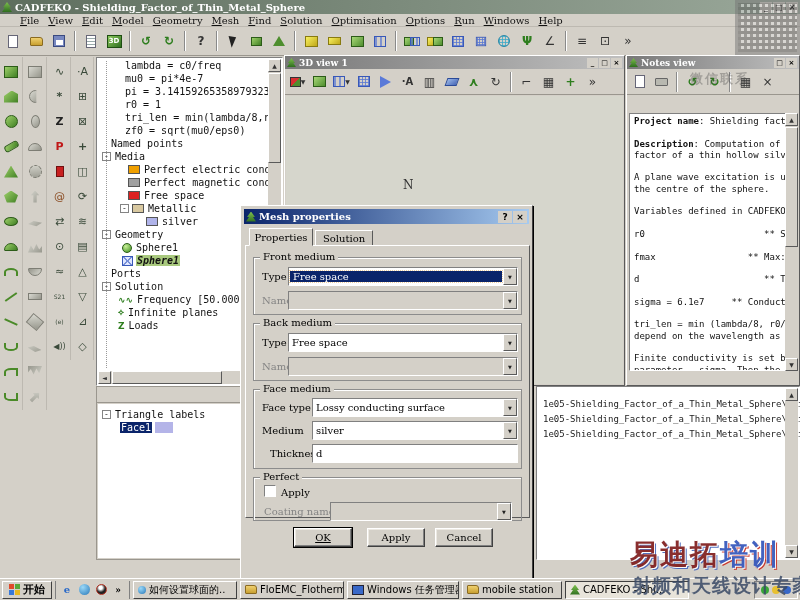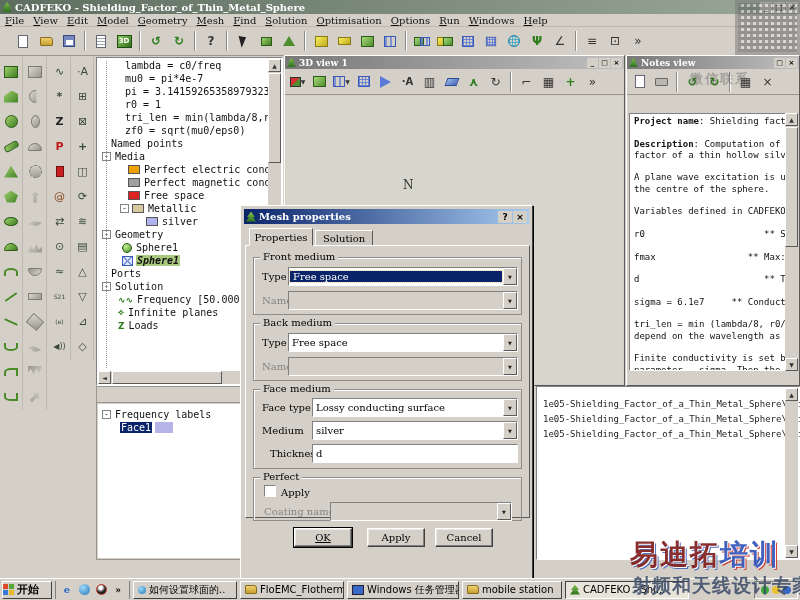--- a/index.html
+++ b/index.html
@@ -4,24 +4,24 @@
 <style>
 *{margin:0;padding:0;box-sizing:border-box}
 html,body{width:800px;height:600px;overflow:hidden}
 body{font-family:"Liberation Sans",sans-serif;background:#d4d0c8}
 .abs{position:absolute}
 .screen{position:relative;width:800px;height:600px;background:#d4d0c8;overflow:hidden}
 
 .mtitle{left:0;top:0;width:800px;height:14px;background:linear-gradient(90deg,#5e6e5e,#9aa89a);display:flex;align-items:center;gap:3px;padding:0 2px;color:#fff;font:bold 10px "DejaVu Serif",serif;white-space:nowrap}
 .applogo{width:10px;height:10px;background:linear-gradient(180deg,#7ec04e,#2e6e1e);clip-path:polygon(50% 0,90% 55%,70% 55%,100% 100%,0 100%,30% 55%,10% 55%)}
 .wbtn{width:12px;height:11px;background:#d4d0c8;color:#000;font:bold 8px "DejaVu Sans",sans-serif;display:flex;align-items:center;justify-content:center}
-.menubar{left:0;top:14px;width:800px;height:13px;display:flex;gap:9px;align-items:center;padding:0 5px;font:10px "DejaVu Serif",serif;color:#111;background:#d4d0c8;border-bottom:1px solid #bdb9b1}
+.menubar{left:0;top:14px;width:800px;height:13px;display:flex;gap:9px;align-items:center;padding:0 20px;font:10px "DejaVu Serif",serif;color:#111;background:#d4d0c8;border-bottom:1px solid #bdb9b1}
 .mitem{display:inline-block}
 .mitem::first-letter{text-decoration:underline}
-.toolbar{left:0;top:27px;width:800px;height:29px;display:flex;align-items:center;gap:1px;padding:0 12px;background:#d4d0c8;border-bottom:1px solid #9a968e}
+.toolbar{left:0;top:27px;width:800px;height:29px;display:flex;align-items:center;gap:1px;padding:0 2px;background:#d4d0c8;border-bottom:1px solid #9a968e}
 .tb{width:22px;height:22px;display:flex;align-items:center;justify-content:center;font:12px "DejaVu Sans",sans-serif;color:#333}
 .sep{width:2px;height:20px;border-left:1px solid #8a8a8a;border-right:1px solid #fff;margin:0 3px}
 
 .page{width:10px;height:13px;background:#fff;border:1px solid #667}
 .folder{width:13px;height:9px;background:linear-gradient(180deg,#f0d070,#c8a030);border:1px solid #8a6a20;border-radius:1px 3px 1px 1px}
 .disk{width:12px;height:12px;background:#7888c0;border:1px solid #3a4a80;position:relative}
 .disk::after{content:"";position:absolute;left:2px;bottom:1px;width:7px;height:5px;background:#fff}
 .doc{width:10px;height:13px;background:repeating-linear-gradient(0deg,#fff 0 2px,#9aa 2px 3px);border:1px solid #667}
 .g3d{width:15px;height:13px;background:linear-gradient(135deg,#8cc85c,#2e6e1e);border:1px solid #1e4e12;color:#fff;font:bold 7px "DejaVu Sans",sans-serif;display:flex;align-items:center;justify-content:center}
 .grn{color:#2e7e1e;font-weight:bold}
@@ -122,21 +122,21 @@
 .combo .val{flex:1;padding:0 3px;white-space:nowrap;overflow:hidden}
 .combo.sel .val{background:#0a246a;color:#fff;margin:1px;outline:1px dotted #f0d0a0}
 .combo.dis{background:#d4d0c8}
 .tinput{position:absolute;height:19px;background:#fff;border:1px solid;border-color:#808080 #fff #fff #808080;font:10px "DejaVu Serif",serif;padding:0 3px;display:flex;align-items:center}
 .chk{position:absolute;width:12px;height:12px;background:#fff;border:1px solid;border-color:#808080 #fff #fff #808080}
 .btn{position:absolute;width:58px;height:19px;background:#d4d0c8;border:1px solid;border-color:#fff #404040 #404040 #fff;box-shadow:inset -1px -1px 0 #808080,inset 1px 1px 0 #ece9e2;display:flex;align-items:center;justify-content:center;font:10px "DejaVu Serif",serif}
 .btn.default{outline:1px solid #000}
 .btn u{}
 
 .taskbar{left:0;top:578px;width:800px;height:22px;background:#d4d0c8;border-top:1px solid #fff;display:flex;align-items:center;gap:3px;padding:0 2px;z-index:60}
-.start{width:50px;height:18px;background:#d4d0c8;border:1px solid;border-color:#fff #404040 #404040 #fff;display:flex;align-items:center;gap:3px;justify-content:flex-start;font:bold 11px "DejaVu Sans",sans-serif}
+.start{width:50px;height:18px;background:#d4d0c8;border:1px solid;border-color:#fff #404040 #404040 #fff;display:flex;align-items:center;gap:3px;justify-content:center;font:bold 11px "DejaVu Sans",sans-serif}
 .flag{width:11px;height:11px;display:grid;grid-template-columns:5px 5px;grid-template-rows:5px 5px;gap:1px}
 .flag i{display:block}
 .ql{display:flex;align-items:center;gap:3px;padding:0 4px;border-left:1px solid #808080;border-right:1px solid #808080;height:18px}
 .qli{width:14px;height:14px;display:flex;align-items:center;justify-content:center;font:bold 10px "DejaVu Serif",serif}
 .task{height:18px;background:#d4d0c8;border:1px solid;border-color:#fff #404040 #404040 #fff;display:flex;align-items:center;gap:3px;padding:0 4px;font:10px "DejaVu Sans",sans-serif;white-space:nowrap;overflow:hidden}
 .task.active{border-color:#404040 #fff #fff #404040;background:#e8e4da}
 .ticon{flex:none;width:11px;height:11px}
 .tray{margin-left:auto;height:18px;border:1px solid;border-color:#808080 #fff #fff #808080;display:flex;align-items:center;gap:3px;padding:0 6px}
 .dot{width:8px;height:8px;border-radius:50%}
 
@@ -508,21 +508,21 @@
       <div class="sbtn" style="position:absolute;bottom:0">▼</div>
     </div>
   </div>
 
   <div class="abs bpanel">
     <div class="btb">
       <span class="cam"></span>
       <span class="horn"></span>
     </div>
     <div class="bwhite">
-      <div class="trow" style="padding-left:4px;margin-top:4px"><span class="exp"></span><span class="lbl">Frequency labels</span></div>
+      <div class="trow" style="padding-left:4px;margin-top:4px"><span class="exp"></span><span class="lbl">Triangle labels</span></div>
       <div class="trow" style="padding-left:22px"><span class="lbl" style="background:#0a246a;color:#fff">Face1</span><span style="display:inline-block;width:18px;height:11px;background:#b4b4e8"></span></div>
     </div>
   </div>
 
   <div class="abs msgwin">
     <div style="padding-top:10px">
       <div class="mline">1e05-Shielding_Factor_of_a_Thin_Metal_Sphere\Shielding</div>
       <div class="mline">1e05-Shielding_Factor_of_a_Thin_Metal_Sphere\Shielding</div>
       <div class="mline">1e05-Shielding_Factor_of_a_Thin_Metal_Sphere\Shielding</div>
     </div>

